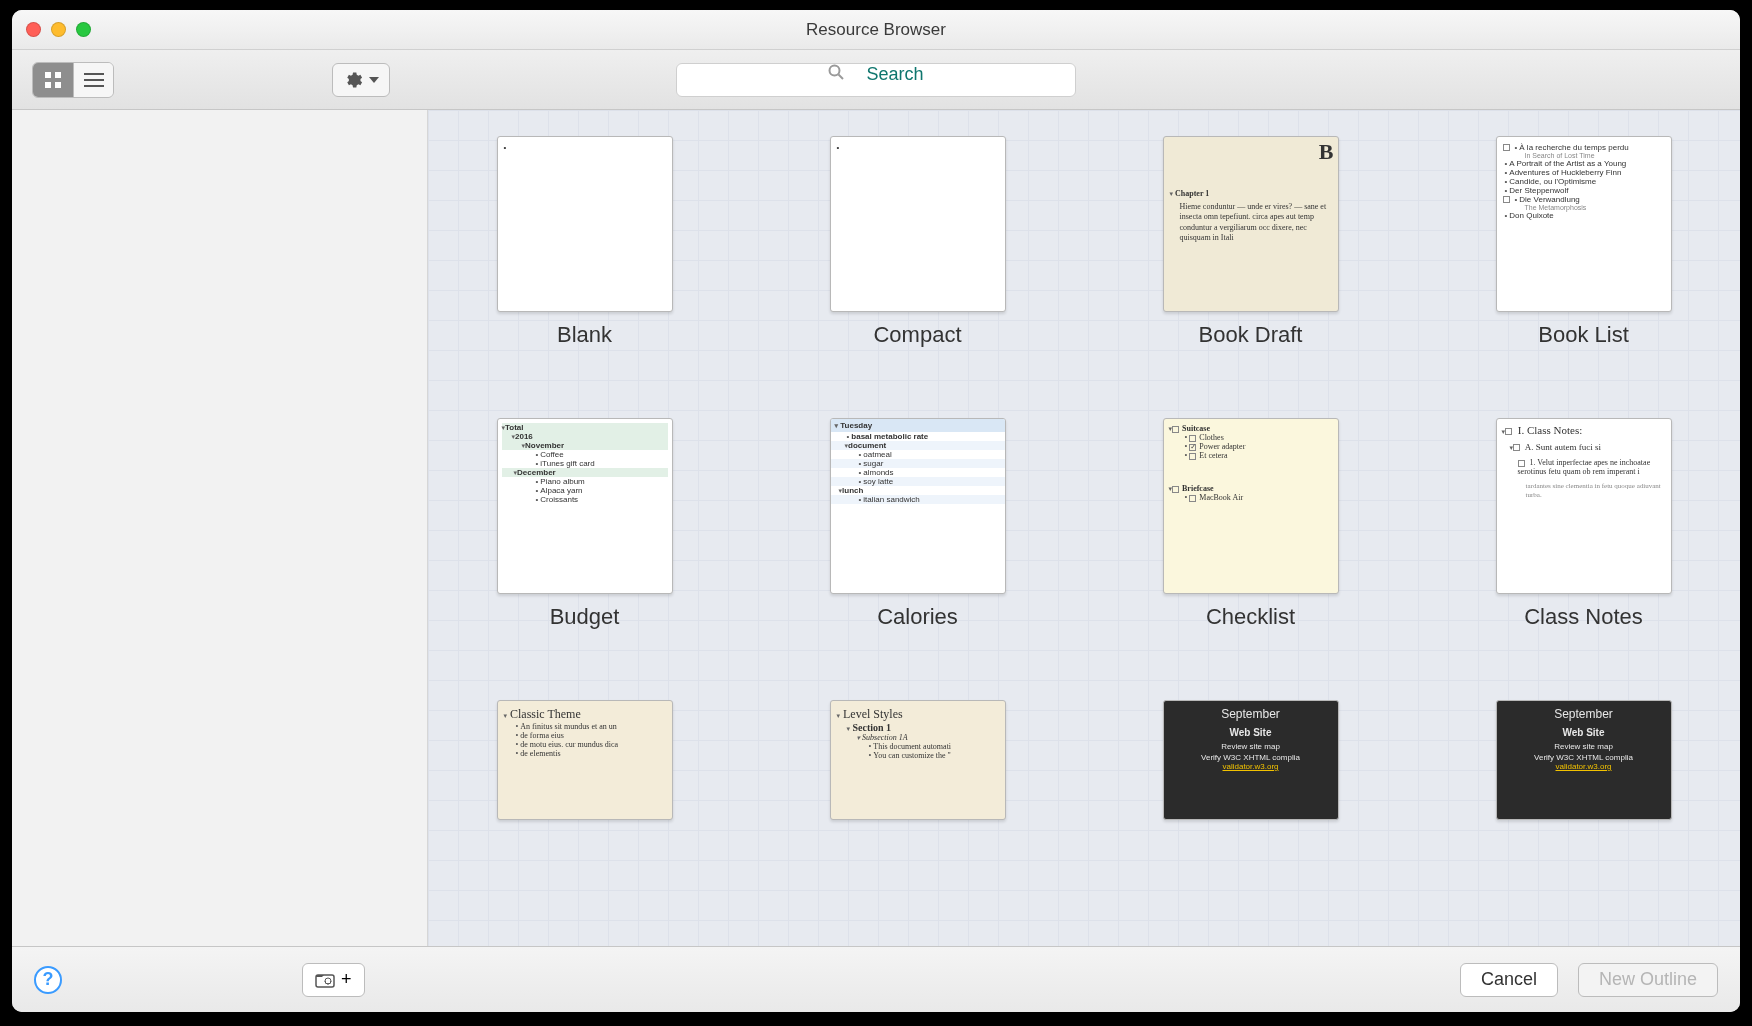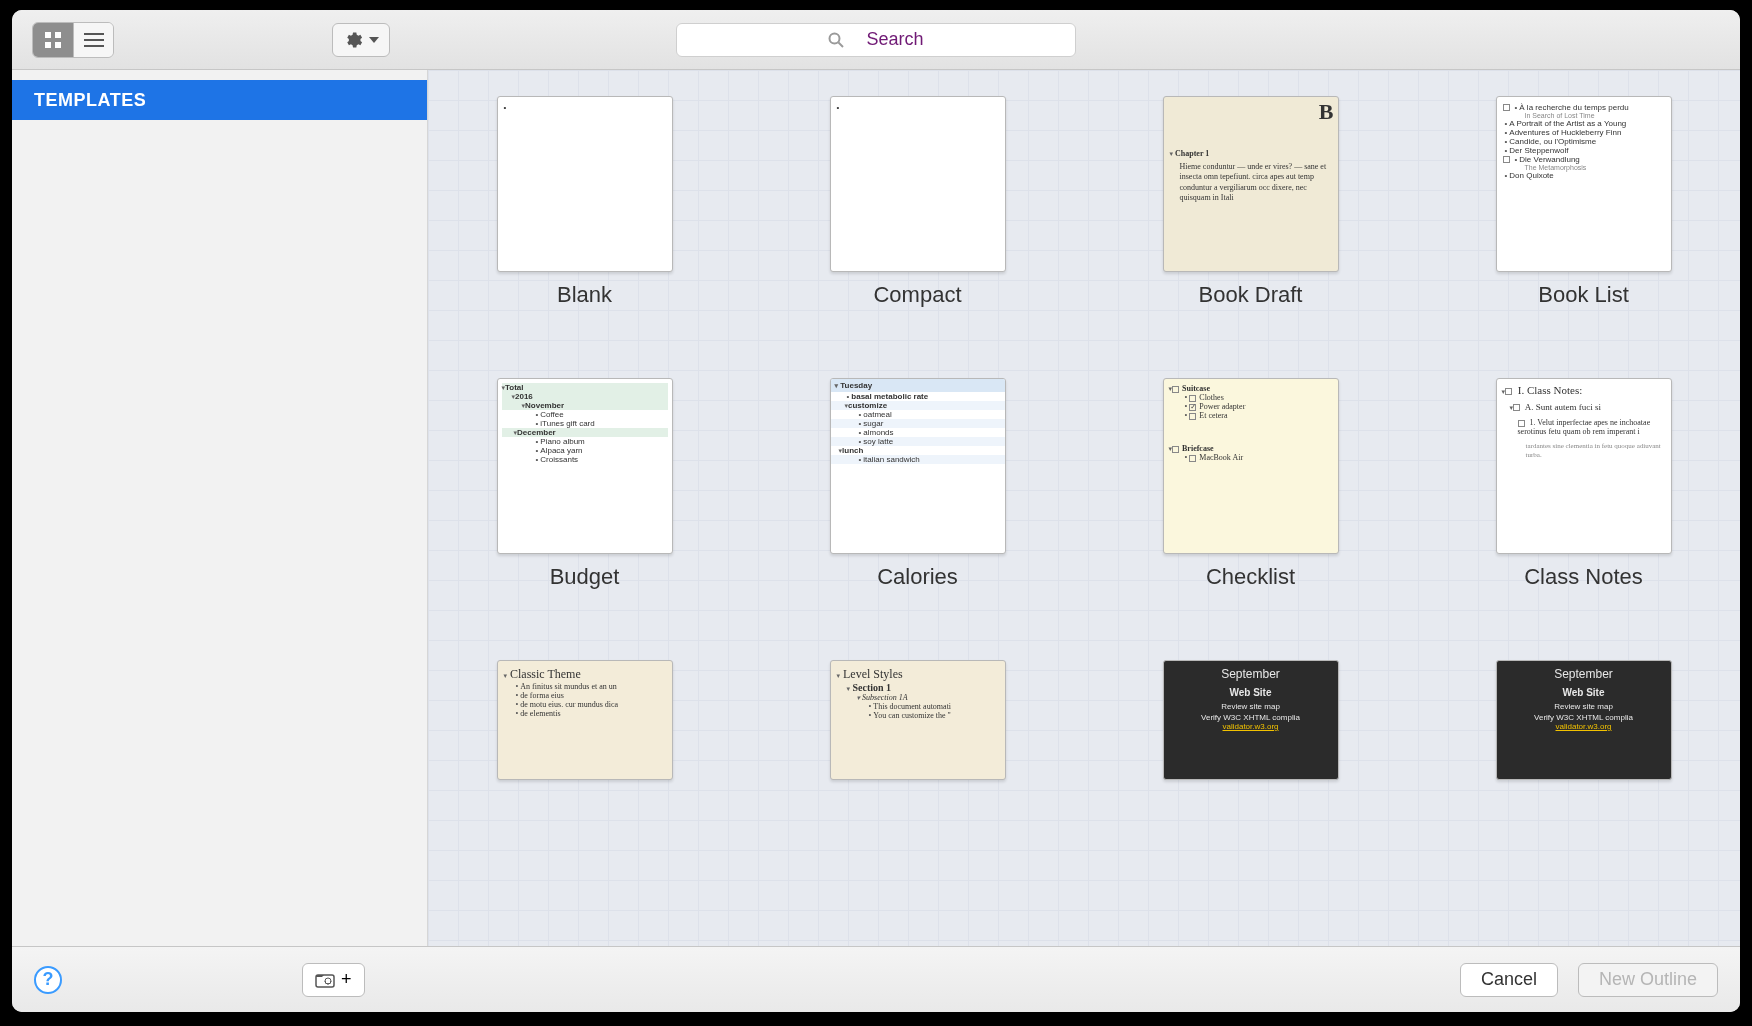--- a/index.html
+++ b/index.html
@@ -10,21 +10,21 @@
   .tl { width: 15px; height: 15px; border-radius: 50%; border: 1px solid rgba(0,0,0,.15); }
   .tl.red { background:#ff5f57; } .tl.yellow{background:#febc2e;} .tl.green{background:#28c840;}
   .title { font-size: 17px; color:#3a3a3a; }
   .toolbar { height: 60px; background: linear-gradient(#efefef,#e2e2e2); border-bottom:1px solid #c6c6c6; display:flex; align-items:center; padding: 0 20px; gap: 18px; position: relative; }
   .seg { display:inline-flex; border:1px solid #bcbcbc; border-radius:6px; overflow:hidden; }
   .seg button { width:40px; height:34px; background:#f6f6f6; border:none; display:flex; align-items:center; justify-content:center; cursor:pointer; }
   .seg button.active { background:#8e8e8e; }
   .seg button + button { border-left:1px solid #bcbcbc; }
   .gear-btn { border:1px solid #bcbcbc; border-radius:6px; height:34px; padding:0 10px; background:#f6f6f6; display:flex; align-items:center; gap:6px; cursor:pointer; }
   .searchwrap { position:absolute; left:50%; transform:translateX(-50%); width:400px; }
-  .search { width:100%; height:34px; border:1px solid #cfcfcf; border-radius:6px; background:#fff; display:flex; align-items:center; justify-content:center; color:#701a75; font-size:18px; gap:22px; }
+  .search { width:100%; height:34px; border:1px solid #cfcfcf; border-radius:6px; background:#fff; display:flex; align-items:flex-start; justify-content:center; color:#0f766e; font-size:18px; gap:22px; }
   .body { flex:1; display:flex; min-height:0; }
   .sidebar { width:416px; background:#f2f2f2; border-right:1px solid #d6d6d6; padding-top:10px; }
   .side-item { height:40px; display:flex; align-items:center; padding-left:22px; font-size:18px; letter-spacing:.5px; color:#555; font-weight:600; cursor:pointer; }
   .side-item.selected { background:#1e74e6; color:#fff; }
   .main { flex:1; background:#e7eaf0; background-image: linear-gradient(#dde1ea 1px, transparent 1px), linear-gradient(90deg, #dde1ea 1px, transparent 1px); background-size: 30px 30px; overflow:auto; padding: 26px 40px; }
   .grid { display:grid; grid-template-columns: repeat(4, 1fr); gap: 70px 100px; }
   .card { display:flex; flex-direction:column; align-items:center; gap:10px; cursor:pointer; }
   .thumb { width:176px; height:176px; background:#fff; border:1px solid #b8b8b8; border-radius:3px; box-shadow:0 2px 3px rgba(0,0,0,.12); overflow:hidden; font-size:8px; color:#333; position:relative; }
   .card-title { font-size:22px; color:#333; }
   .footer { height:66px; border-top:1px solid #c6c6c6; background:linear-gradient(#f4f4f4,#e9e9e9); display:flex; align-items:center; padding:0 22px; gap: 20px; }
@@ -52,20 +52,28 @@
   .cb.ck::after { content:"✓"; font-size:7px; position:relative; top:-3px; color:#444; }
   .budget .grn { background:#e2f0e6; }
   .tiny { font-size:7px; color:#888; }
   svg { display:block; }
 </style>
 </head>
 <body>
 
 <div class="window">
 
+  <div class="titlebar">
+    <div class="traffic">
+      <div class="tl red"></div>
+      <div class="tl yellow"></div>
+      <div class="tl green"></div>
+    </div>
+    <div class="title">Resource Browser</div>
+  </div>
 
   <div class="toolbar">
     <div class="seg">
       <button class="active">
         <svg width="18" height="18" viewBox="0 0 18 18">
             <rect x="1" y="1" width="6" height="6" fill="#fff"></rect>
             <rect x="11" y="1" width="6" height="6" fill="#fff"></rect>
             <rect x="1" y="11" width="6" height="6" fill="#fff"></rect>
             <rect x="11" y="11" width="6" height="6" fill="#fff"></rect>
           </svg>
@@ -94,23 +102,20 @@
             <circle cx="6.5" cy="6.5" r="5" stroke="#9a9a9a" stroke-width="2" fill="none"></circle>
             <line x1="10.5" y1="10.5" x2="15" y2="15" stroke="#9a9a9a" stroke-width="2"></line>
           </svg>
         <span>Search</span>
       </div>
     </div>
   </div>
 
   <div class="body">
     <div class="sidebar">
-      <div class="side-item selected">
-        <span>TEMPLATES</span>
-      </div>
     </div>
 
     <div class="main">
       <div class="grid">
 
         <div class="card">
           <div class="thumb">
               <div style="padding:6px;">•</div>
             </div>
           <div class="card-title">Blank</div>
@@ -159,21 +164,21 @@
             <div class="row" style="padding-left:32px"><span class="dot"></span><span>Alpaca yarn</span></div>
             <div class="row" style="padding-left:32px"><span class="dot"></span><span>Croissants</span></div>
           </div>
           <div class="card-title">Budget</div>
         </div>
 
         <div class="card">
           <div class="thumb calories">
             <div class="hdr"><span class="tri open"></span> <span>Tuesday</span></div>
             <div class="row" style="padding-left:14px"><span class="dot"></span><b>basal metabolic rate</b></div>
-            <div class="row alt" style="padding-left:14px"><span class="tri open"></span><b>customize</b></div>
+            <div class="row alt" style="padding-left:14px"><span class="tri open"></span><b>document</b></div>
             <div class="row" style="padding-left:26px"><span class="dot"></span><span>oatmeal</span></div>
             <div class="row alt" style="padding-left:26px"><span class="dot"></span><span>sugar</span></div>
             <div class="row" style="padding-left:26px"><span class="dot"></span><span>almonds</span></div>
             <div class="row alt" style="padding-left:26px"><span class="dot"></span><span>soy latte</span></div>
             <div class="row" style="padding-left:8px"><span class="tri open"></span><b>lunch</b></div>
             <div class="row alt" style="padding-left:26px"><span class="dot"></span><span>italian sandwich</span></div>
           </div>
           <div class="card-title">Calories</div>
         </div>
 

